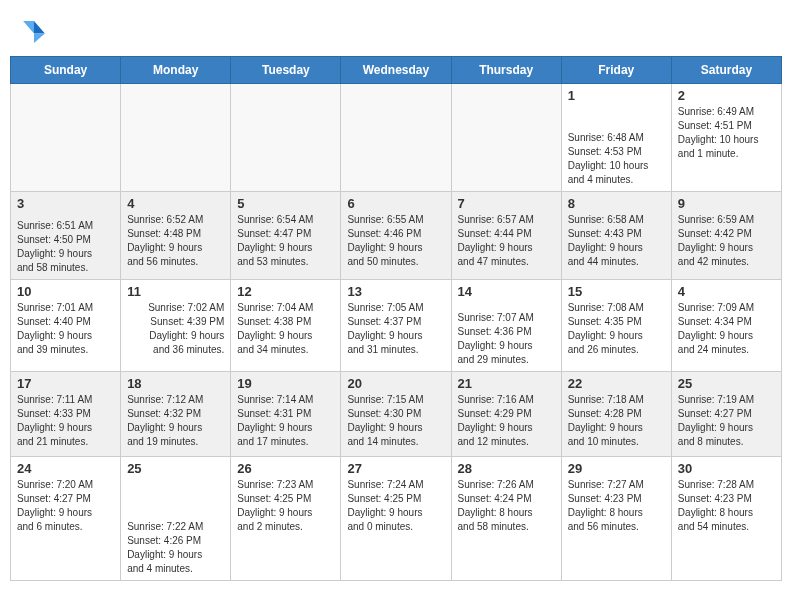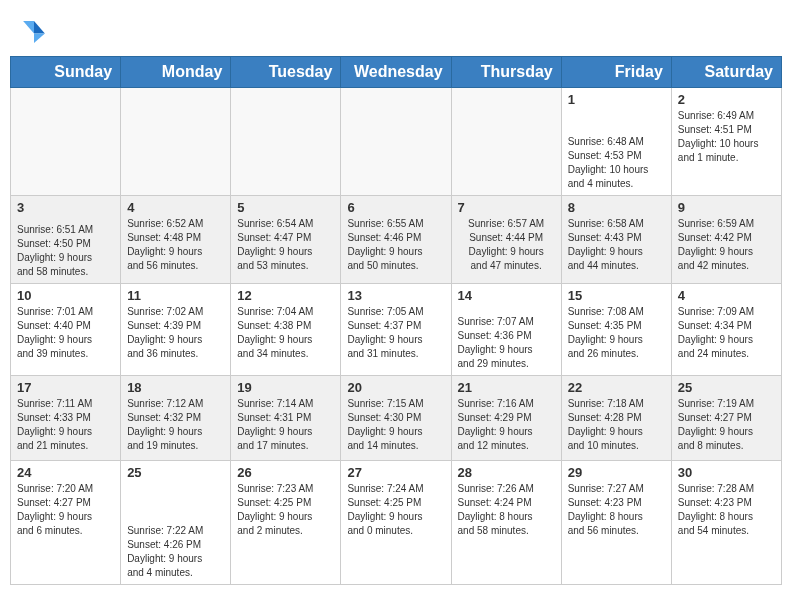--- a/index.html
+++ b/index.html
@@ -13,24 +13,24 @@
     
     .title-block { text-align: right; }
     .main-title { font-size: 36px; font-weight: bold; color: #333; }
     .subtitle { font-size: 16px; color: #555; }
     
     .calendar { width: 100%; border-collapse: collapse; margin: 0 10px; width: calc(100% - 20px); margin-left: 10px; margin-right: 10px; }
     
     .calendar th {
       background: #3a7fc1;
       color: #fff;
-      font-size: 16px;
+      font-size: 12px;
       font-weight: bold;
       padding: 6px 8px;
-      text-align: right;
+      text-align: center;
       border: 1px solid #2a6aa0;
     }
     
     .calendar td {
       vertical-align: top;
       padding: 4px 6px;
       border: 1px solid #ccc;
       font-size: 10.5px;
       color: #333;
       width: 14.28%;
@@ -127,21 +127,21 @@
           </td>
           <td class="shaded">
             <span class="day-num">6</span>
             <div class="day-info" style="white-space: pre-line;">Sunrise: 6:55 AM
 Sunset: 4:46 PM
 Daylight: 9 hours
 and 50 minutes.</div>
           </td>
           <td class="shaded">
             <span class="day-num">7</span>
-            <div class="day-info" style="white-space: pre-line; text-align: center;">Sunrise: 6:57 AM
+            <div class="day-info" style="white-space: pre-line;">Sunrise: 6:57 AM
 Sunset: 4:44 PM
 Daylight: 9 hours
 and 47 minutes.</div>
           </td>
           <td class="shaded">
             <span class="day-num">8</span>
             <div class="day-info" style="white-space: pre-line;">Sunrise: 6:58 AM
 Sunset: 4:43 PM
 Daylight: 9 hours
 and 44 minutes.</div>
@@ -157,21 +157,21 @@
         <tr class="week-row">
           <td class="day">
             <span class="day-num">10</span>
             <div class="day-info" style="white-space: pre-line;">Sunrise: 7:01 AM
 Sunset: 4:40 PM
 Daylight: 9 hours
 and 39 minutes.</div>
           </td>
           <td class="day">
             <span class="day-num">11</span>
-            <div class="day-info" style="white-space: pre-line;">Sunrise: 7:02 AM
+            <div class="day-info" style="white-space: pre-line; text-align: right;">Sunrise: 7:02 AM
 Sunset: 4:39 PM
 Daylight: 9 hours
 and 36 minutes.</div>
           </td>
           <td class="day">
             <span class="day-num">12</span>
             <div class="day-info" style="white-space: pre-line;">Sunrise: 7:04 AM
 Sunset: 4:38 PM
 Daylight: 9 hours
 and 34 minutes.</div>

